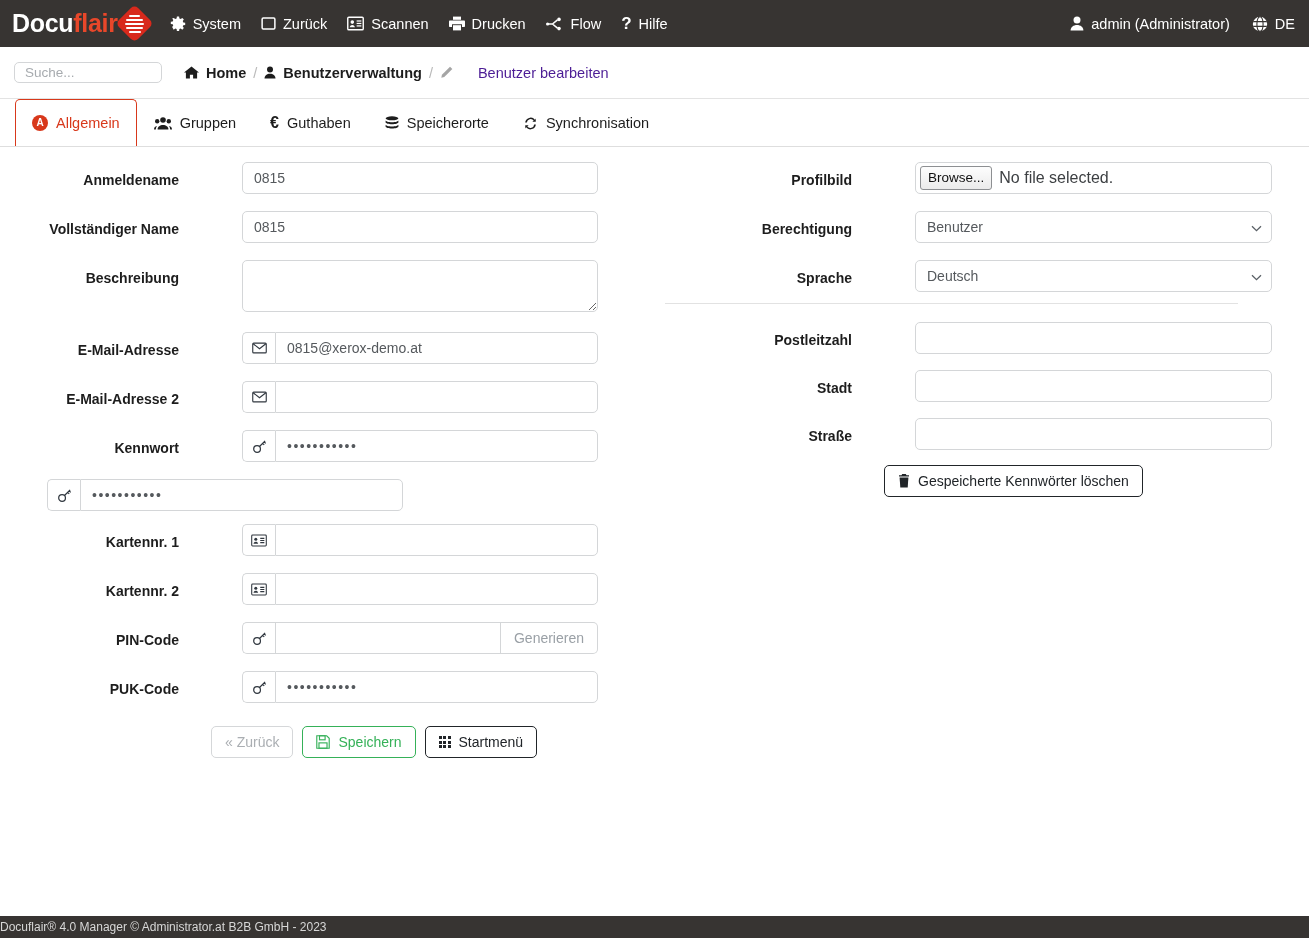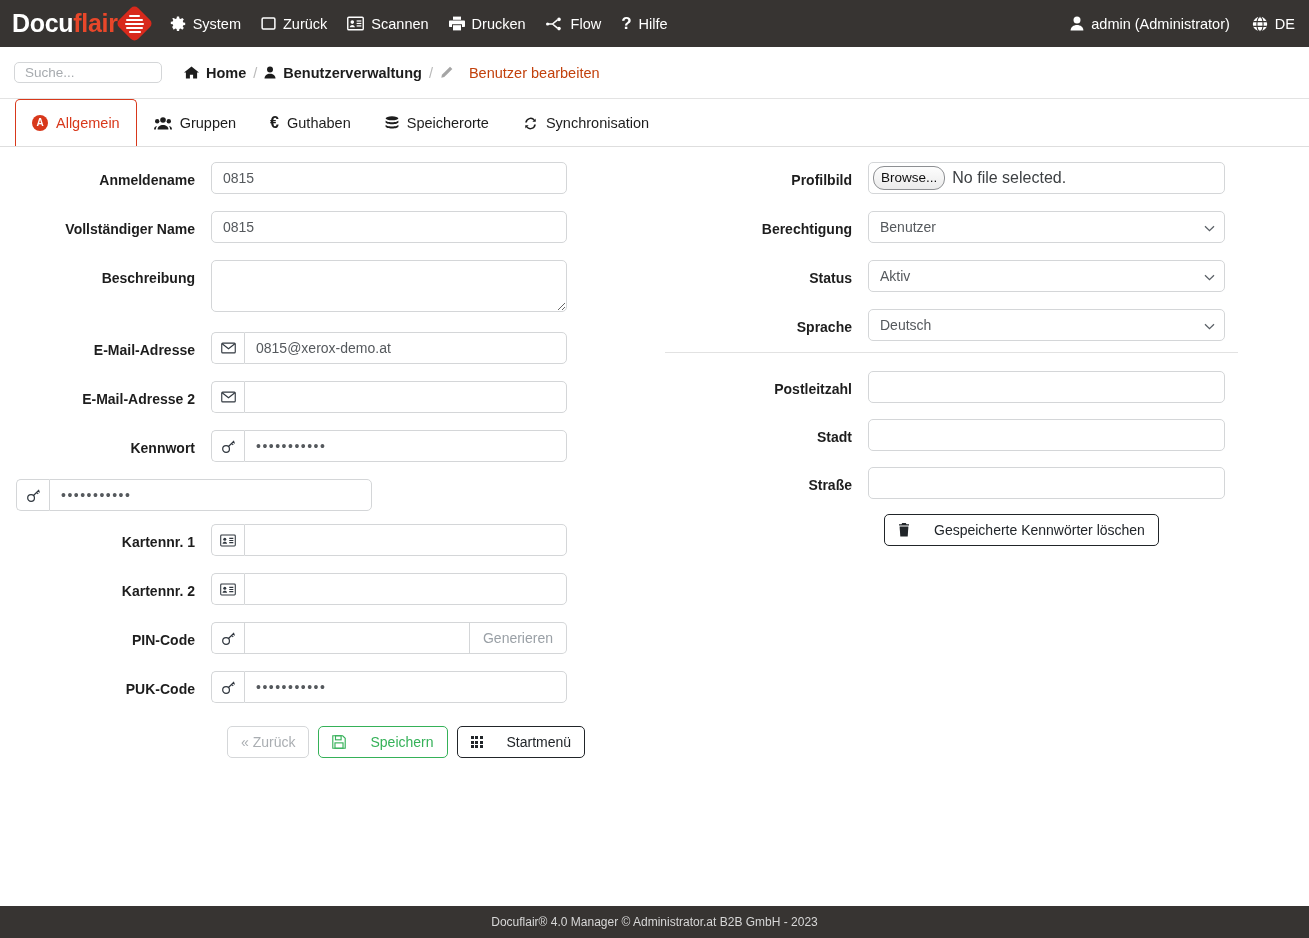--- a/index.html
+++ b/index.html
@@ -56,21 +56,21 @@
   .search-input{
     width:148px; height:21px;
     border:1px solid #d4d6d8; border-radius:5px;
     padding:0 10px; font-size:13.5px; color:#495057;
     outline:none; font-family:inherit;
   }
   .search-input::placeholder{ color:#a7abaf; }
   .breadcrumb{ display:flex; gap:7px; margin-left:22px; font-size:14.5px; }
   .bc-link{ display:flex; align-items:center; gap:7px; color:#1d1d1d; font-weight:bold; cursor:pointer;}
   .bc-sep{ color:#b9b9b9; font-weight:normal;}
-  .bc-current{ display:flex; align-items:center; gap:16px; color:#c2410c;}
+  .bc-current{ display:flex; align-items:center; gap:25px; color:#4c1d95;}
 
   
   .tabsrow{ position:relative; height:49px; }
   .tabs{
     display:flex; align-items:stretch; padding-left:15px; height:47px;
   }
   .tab{
     display:flex; align-items:center; gap:8px;
     padding:0 16px; font-size:14.5px; color:#1d1d1d;
     cursor:pointer; white-space:nowrap;
@@ -86,30 +86,30 @@
   }
   .badge-a{
     width:16px; height:16px; border-radius:50%; background:#d8381b;
     color:#fff; font-size:10px; font-weight:bold;
     display:inline-flex; align-items:center; justify-content:center;
     line-height:1;
   }
 
   
   .content{ display:flex; padding:14px 0 0 0; }
-  .col-left{ width:653px; padding-left:16px; }
+  .col-left{ width:653px; padding-left:0; }
   .col-right{ width:656px; }
 
   .frow{ display:flex; align-items:flex-start; margin-bottom:13px; }
   .flabel{
     width:195px; text-align:right; padding-right:16px;
     font-weight:bold; font-size:14px; color:#1d1d1d;
     line-height:36px; white-space:nowrap;
   }
-  .fctrl{ width:356px; }
+  .fctrl{ width:356px;margin-left:47px; }
   .col-right .flabel{ width:215px; }
   .col-right .fctrl{ width:357px; }
 
   .inp{
     width:100%; height:32px;
     border:1px solid #d4d6d8; border-radius:5px;
     padding:0 11px; font-size:14px; color:#55595d;
     background:#fff; outline:none; font-family:inherit;
   }
   textarea.inp{ height:52px; padding-top:6px; resize:vertical; }
@@ -145,54 +145,54 @@
   .sel-chev{
     position:absolute; right:10px; top:50%; transform:translateY(-50%);
     pointer-events:none; color:#5a6066;
   }
 
   .filebox{
     width:100%; height:32px; border:1px solid #d4d6d8; border-radius:5px;
     display:flex; align-items:center; padding:0 4px; background:#fff;
   }
   .browse-btn{
-    border:1px solid #8d8f92; border-radius:11px;
+    border:1px solid #8d8f92; border-radius:3px;
     background:linear-gradient(#fdfdfd,#ebebeb);
     padding:2px 7px; font-size:13.5px; color:#101010;
     font-family:inherit; cursor:pointer; line-height:1.3;
   }
   .file-text{ margin-left:7px; font-size:16px; color:#3d4043; }
 
   .btnrow{ display:flex; gap:9px; padding-left:211px; margin-top:19px; }
   .col-right .btnrow{ padding-left:231px; margin-top:11px; }
   .btn{
     height:32px; padding:0 13px; border-radius:5px;
-    display:inline-flex; align-items:center; gap:24px;
+    display:inline-flex; align-items:center; gap:8px;
     font-size:14px; font-family:inherit; cursor:pointer;
     background:#fff; white-space:nowrap;
   }
   .btn-muted{ border:1px solid #d5d7d9; color:#aaaeb2; }
   .btn-green{ border:1px solid #35b158; color:#35b158; }
   .btn-dark{ border:1px solid #212529; color:#212529; }
 
   .divider-right{
     height:1px; background:#e2e2e2; margin:7px 0 18px 12px; width:573px;
   }
 
   .grid-ico{
     display:inline-grid; grid-template-columns:repeat(3,3px);
     grid-template-rows:repeat(3,3px); gap:1.5px;
   }
   .grid-ico i{ display:block; width:3px; height:3px; background:#212529;}
 
   
   .footer{
-    position:absolute; left:0; right:0; bottom:0; height:32px;
+    position:absolute; left:0; right:0; bottom:0; height:22px;
     background:#373432; color:#d7d7d7;
-    display:flex; align-items:center; justify-content:center;
+    display:flex; align-items:center; 
     font-size:12px;
   }
   .dots{ letter-spacing:1.5px; color:#55595d; font-size:14px; }
 </style>
 </head>
 <body>
 
 <div class="navbar">
   <div class="brand">
     <span class="b1">Docu</span>
@@ -548,33 +548,20 @@
           <option>Benutzer</option>
         </select>
         <span class="sel-chev">
           <svg width="11" height="7" viewBox="0 0 11 7" fill="none" stroke="#5a6066" stroke-width="1.3">
               <path d="M1 1.3 5.5 5.6 10 1.3"></path>
             </svg>
         </span>
       </div>
     </div>
 
-    <div class="frow">
-      <div class="flabel">Status</div>
-      <div class="fctrl sel-wrap">
-        <select class="sel">
-          <option>Aktiv</option>
-        </select>
-        <span class="sel-chev">
-          <svg width="11" height="7" viewBox="0 0 11 7" fill="none" stroke="#5a6066" stroke-width="1.3">
-              <path d="M1 1.3 5.5 5.6 10 1.3"></path>
-            </svg>
-        </span>
-      </div>
-    </div>
 
     <div class="frow" style="margin-bottom:0;">
       <div class="flabel">Sprache</div>
       <div class="fctrl sel-wrap">
         <select class="sel">
           <option>Deutsch</option>
         </select>
         <span class="sel-chev">
           <svg width="11" height="7" viewBox="0 0 11 7" fill="none" stroke="#5a6066" stroke-width="1.3">
               <path d="M1 1.3 5.5 5.6 10 1.3"></path>

